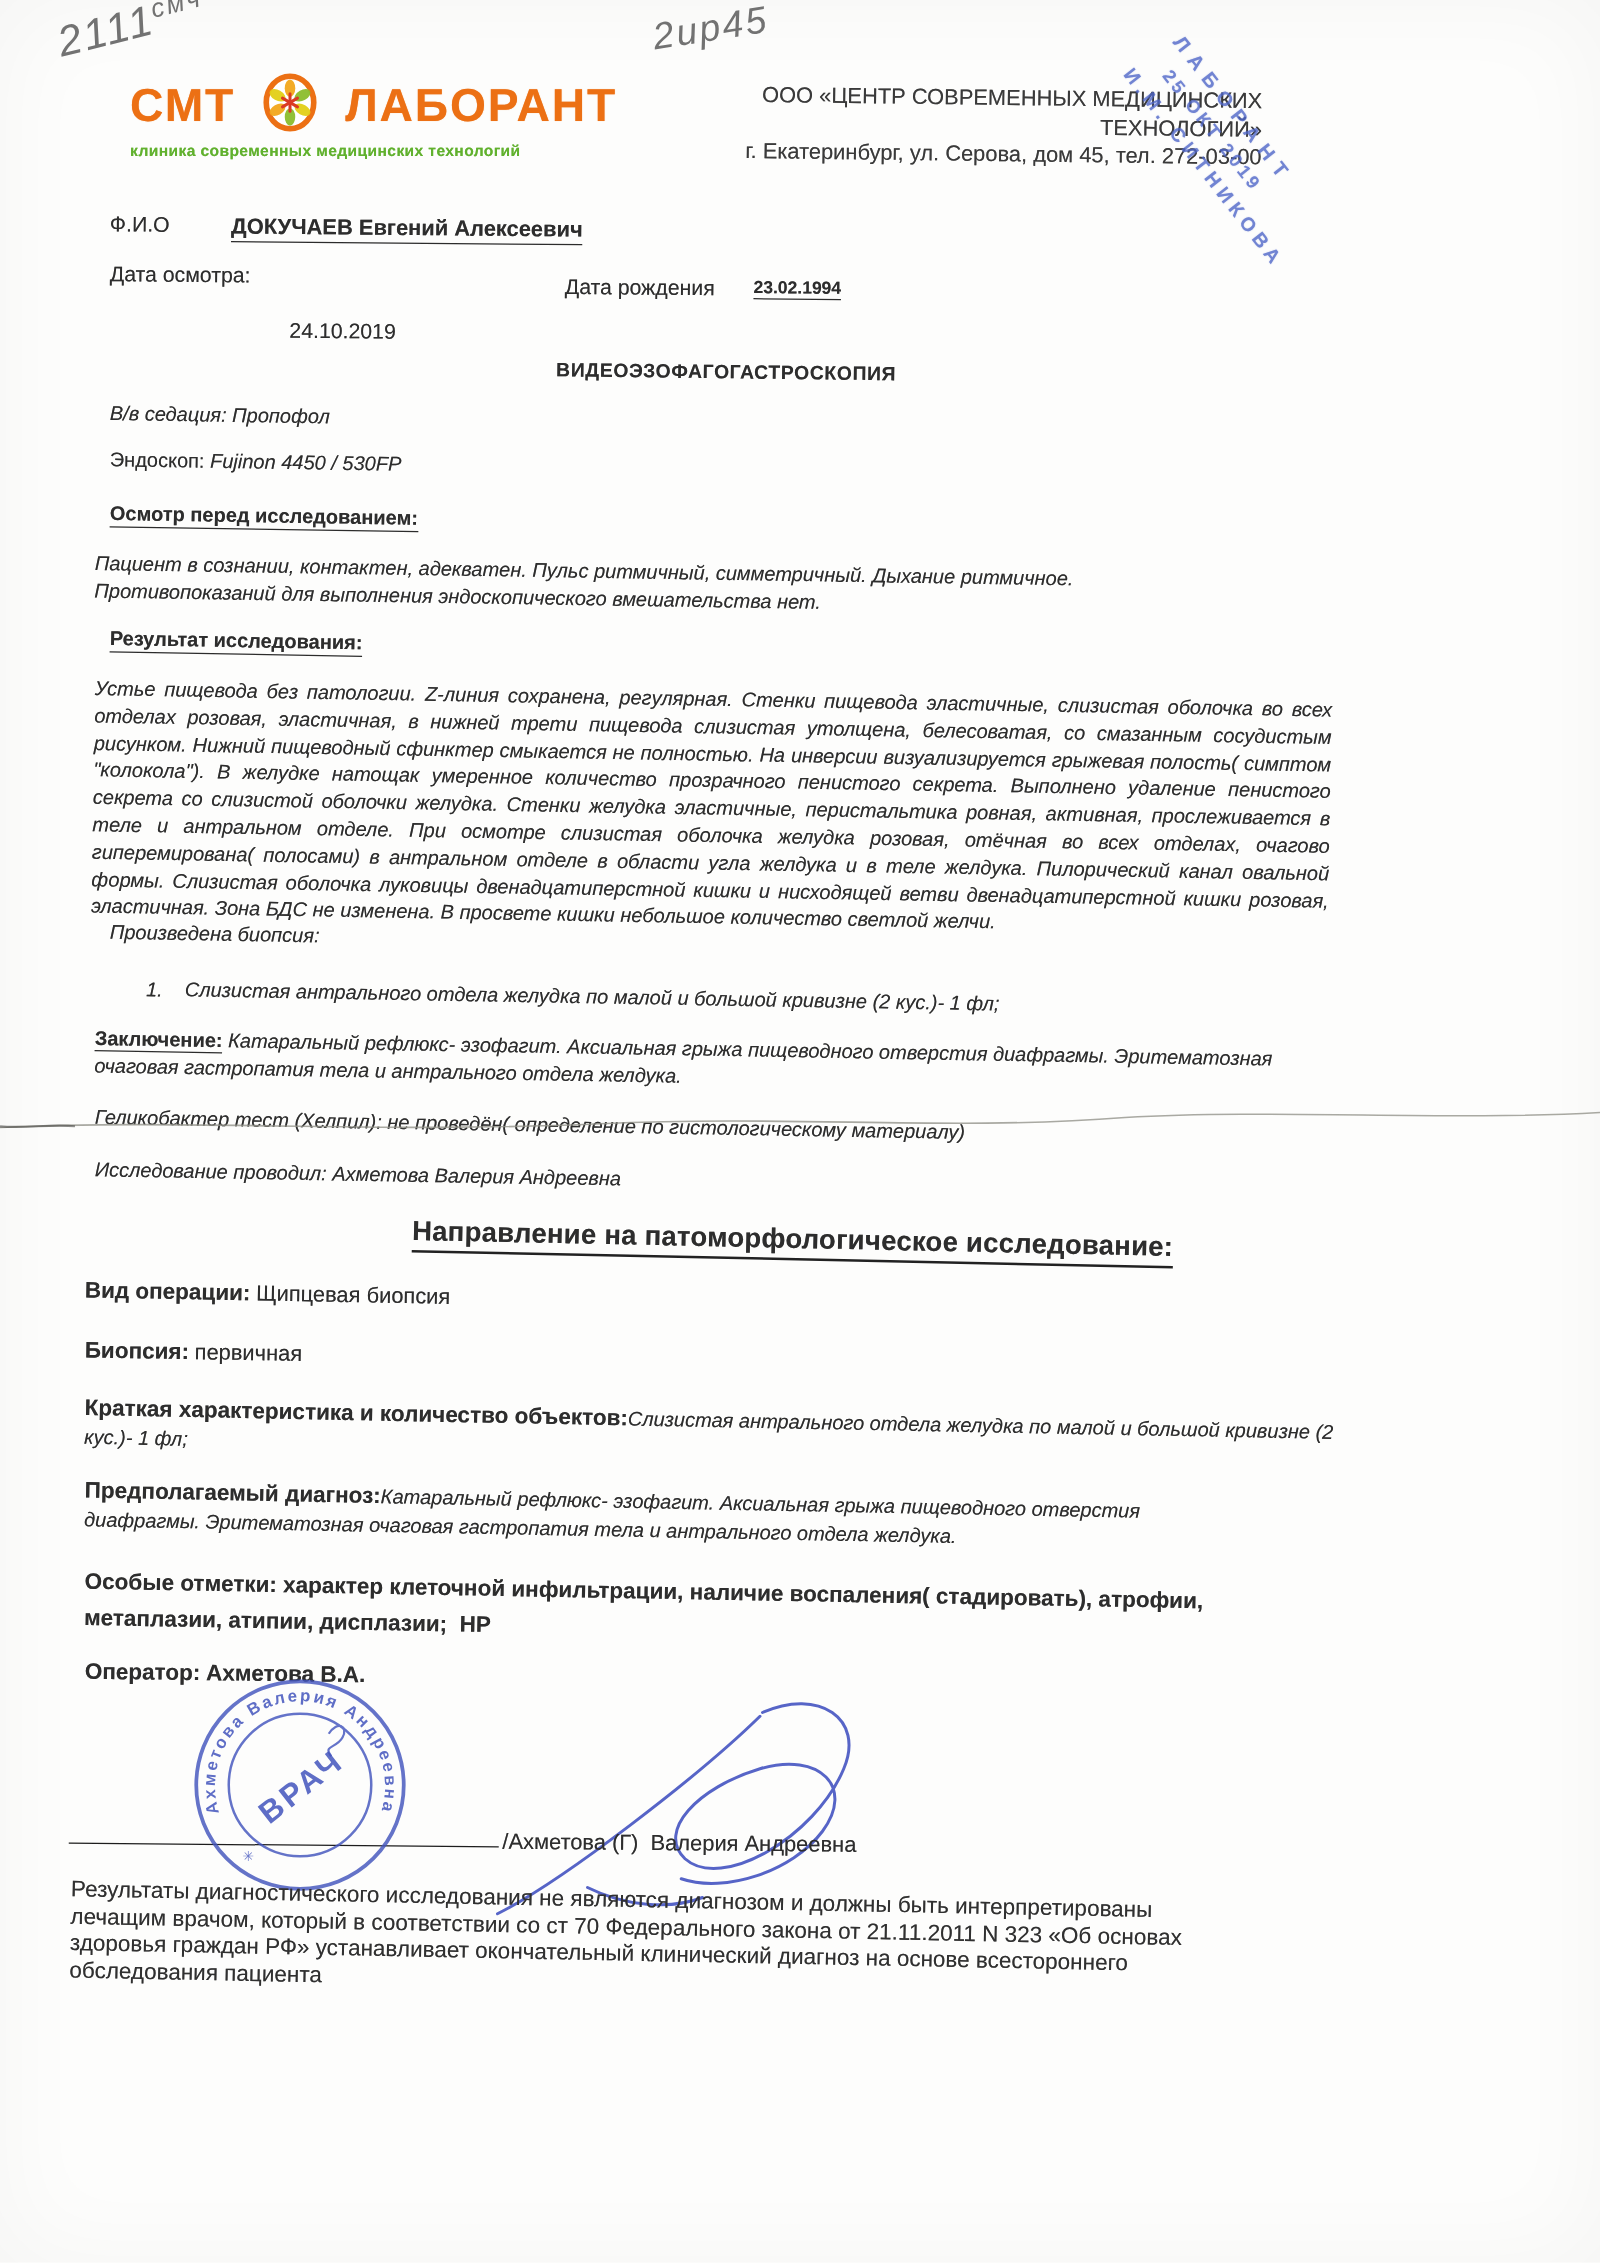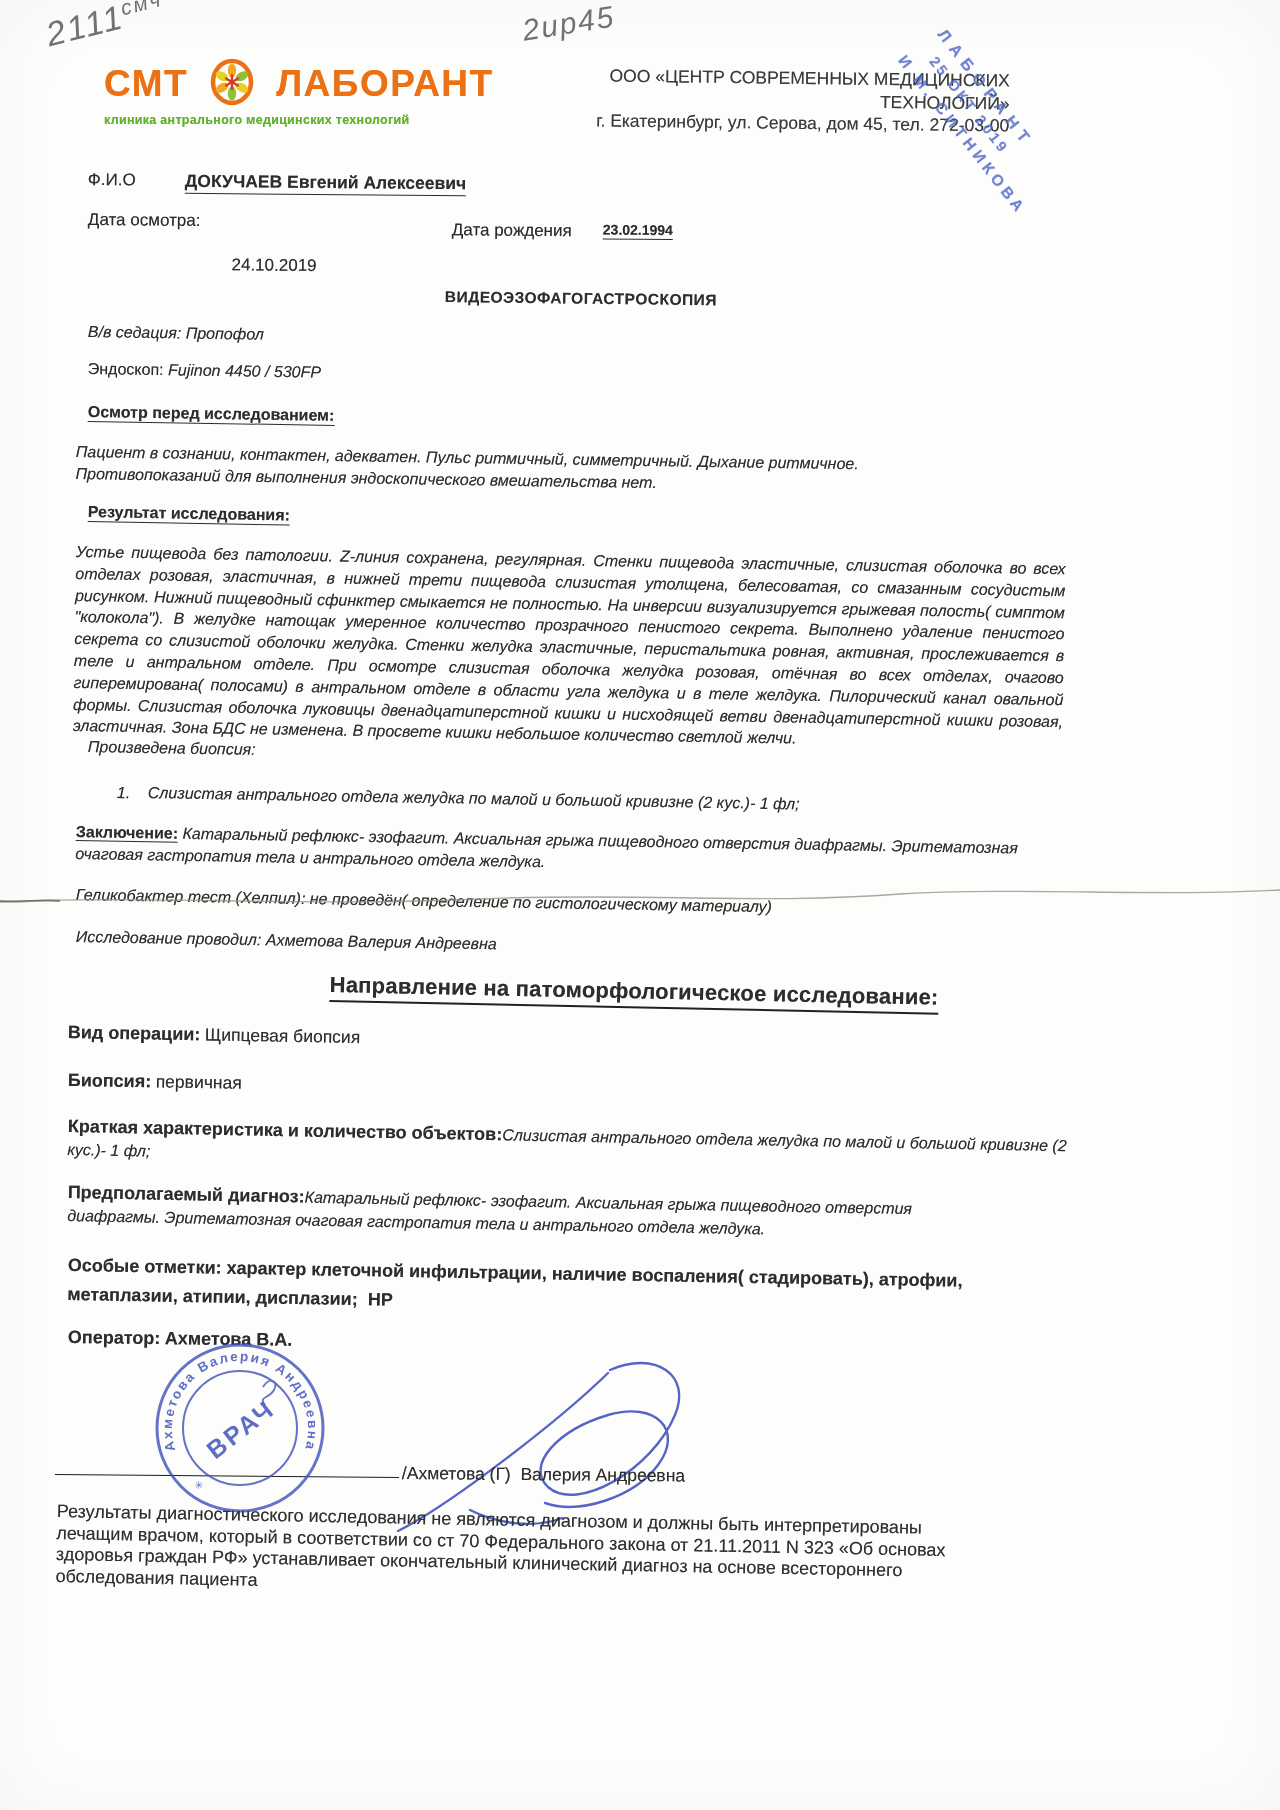--- a/index.html
+++ b/index.html
@@ -110,21 +110,21 @@
           </g>
           <g stroke="#da3b24" stroke-width="2.4" stroke-linecap="round">
             <line x1="23" y1="17" x2="23" y2="31"></line>
             <line x1="17" y1="20.5" x2="29" y2="27.5"></line>
             <line x1="29" y1="20.5" x2="17" y2="27.5"></line>
           </g>
         </svg>
       </span>
       <span class="logo-word">ЛАБОРАНТ</span>
     </div>
-    <div class="logo-sub">клиника антрального медицинских технологий</div>
+    <div class="logo-sub">клиника современных медицинских технологий</div>
   </div>
 
   <div class="abs org scan rot07">
     <div>ООО «ЦЕНТР СОВРЕМЕННЫХ МЕДИЦИНСКИХ</div>
     <div>ТЕХНОЛОГИЙ»</div>
     <div>г. Екатеринбург, ул. Серова, дом 45, тел. 272-03-00</div>
   </div>
 
   <div class="abs cstamp">
     <div class="l1">ЛАБОРАНТ</div>

